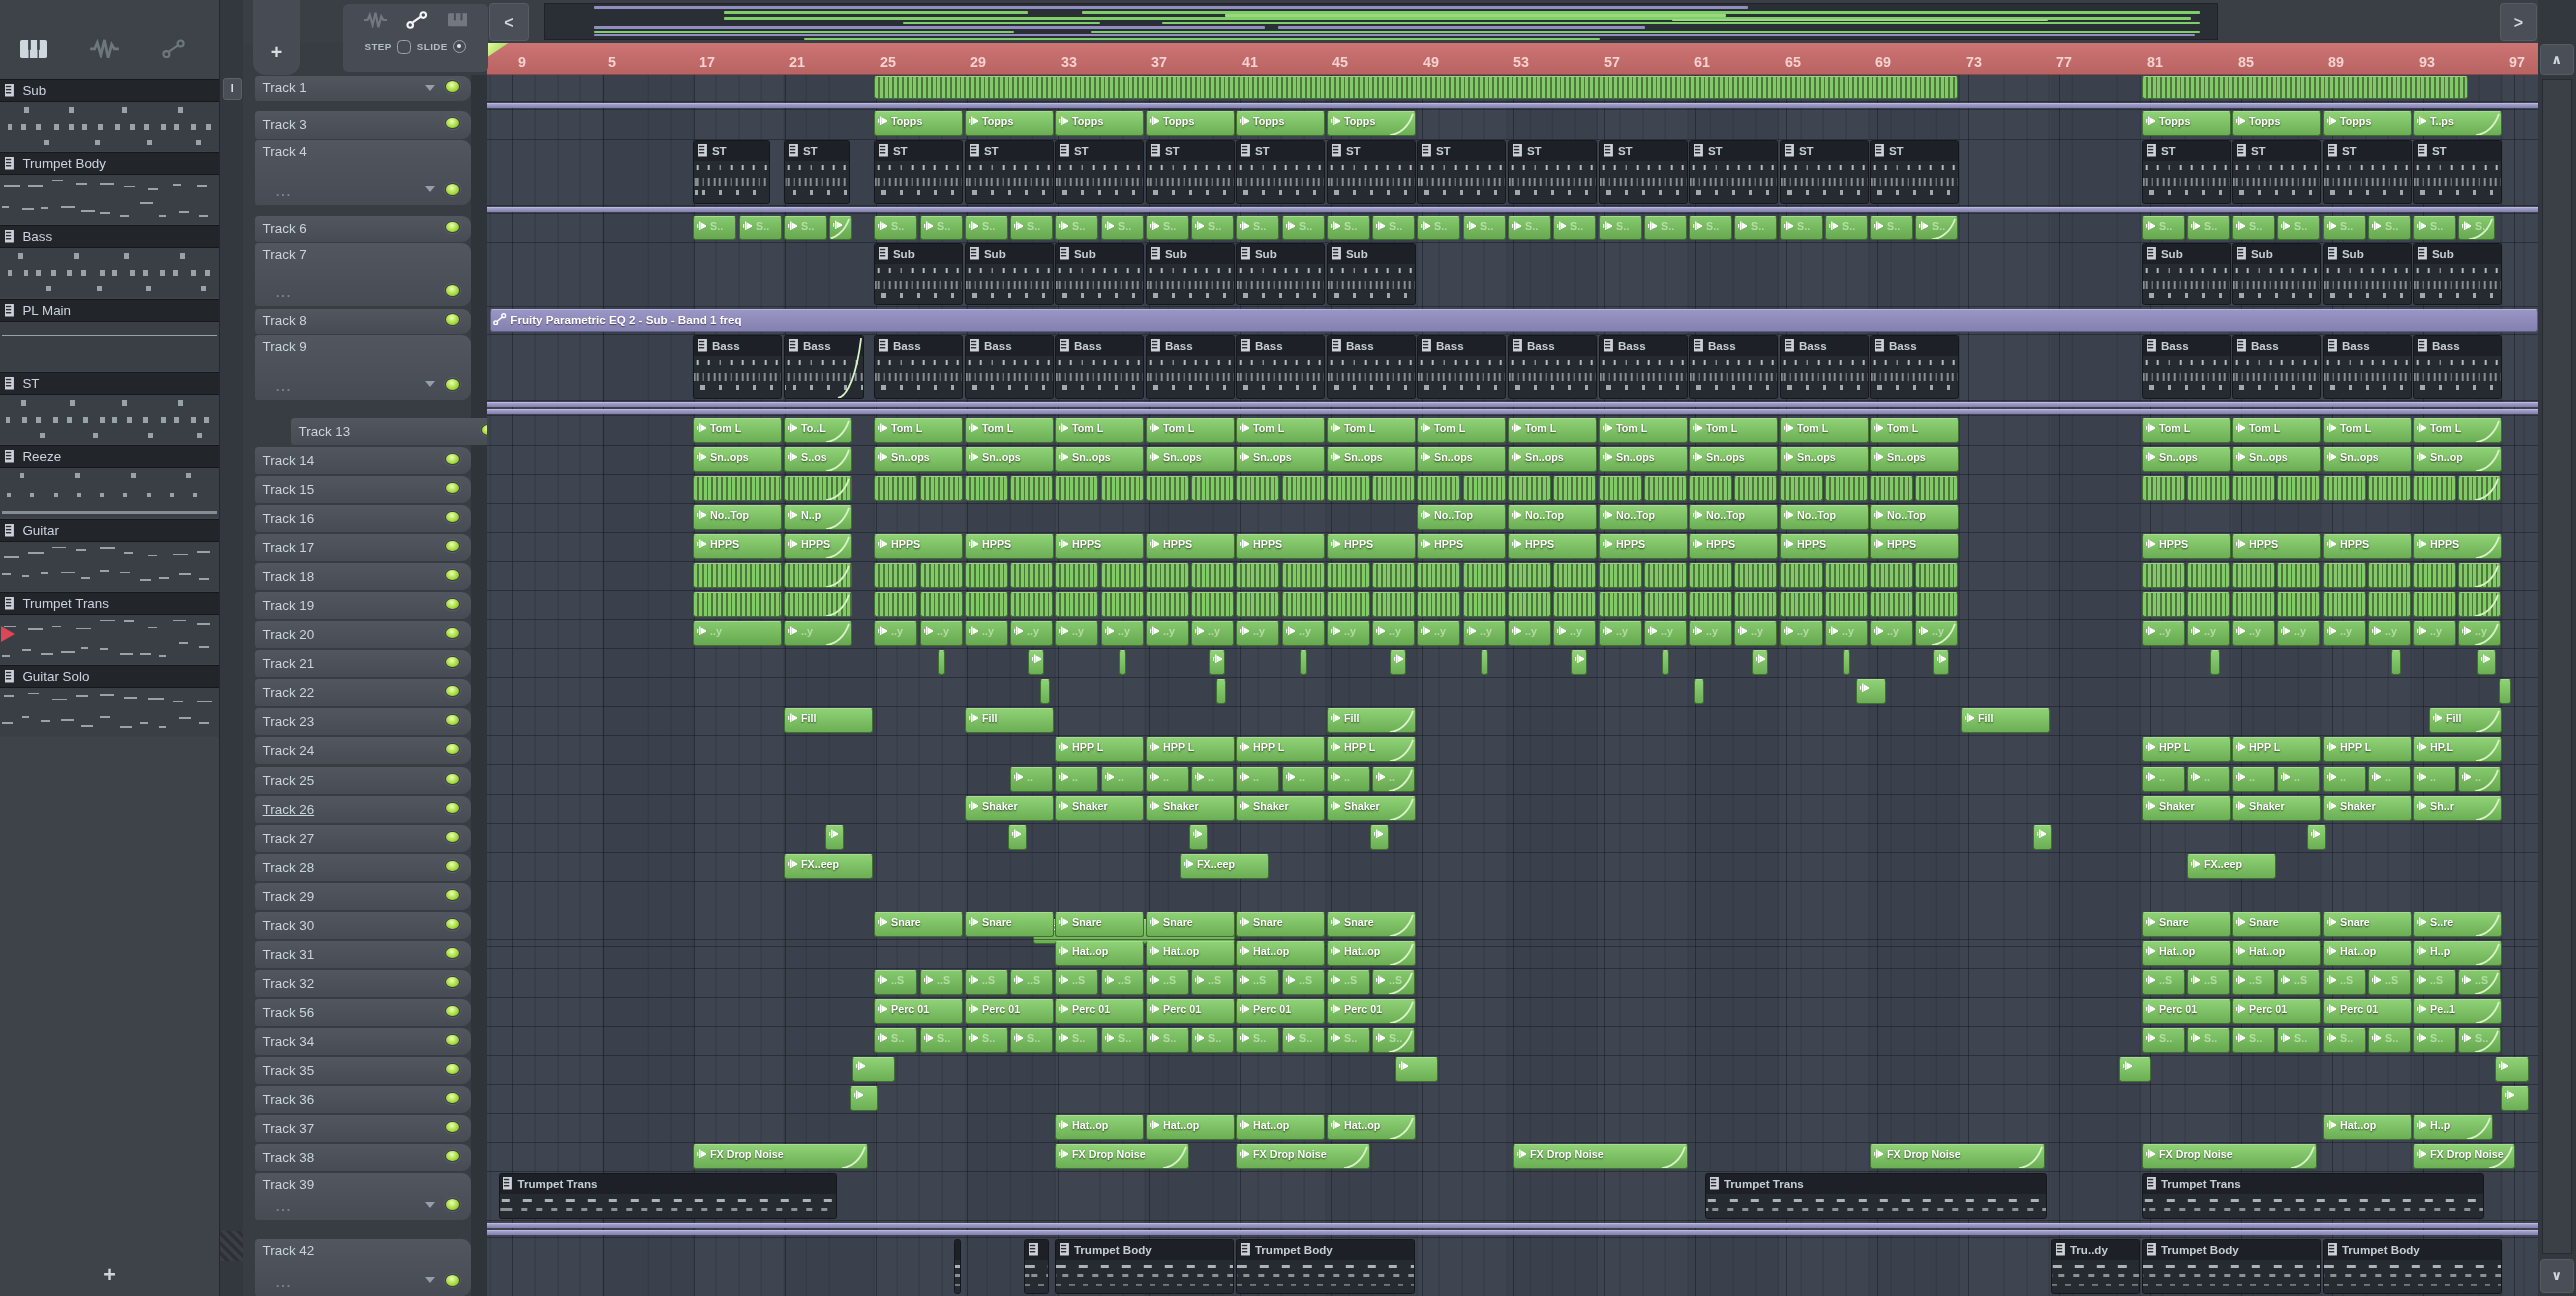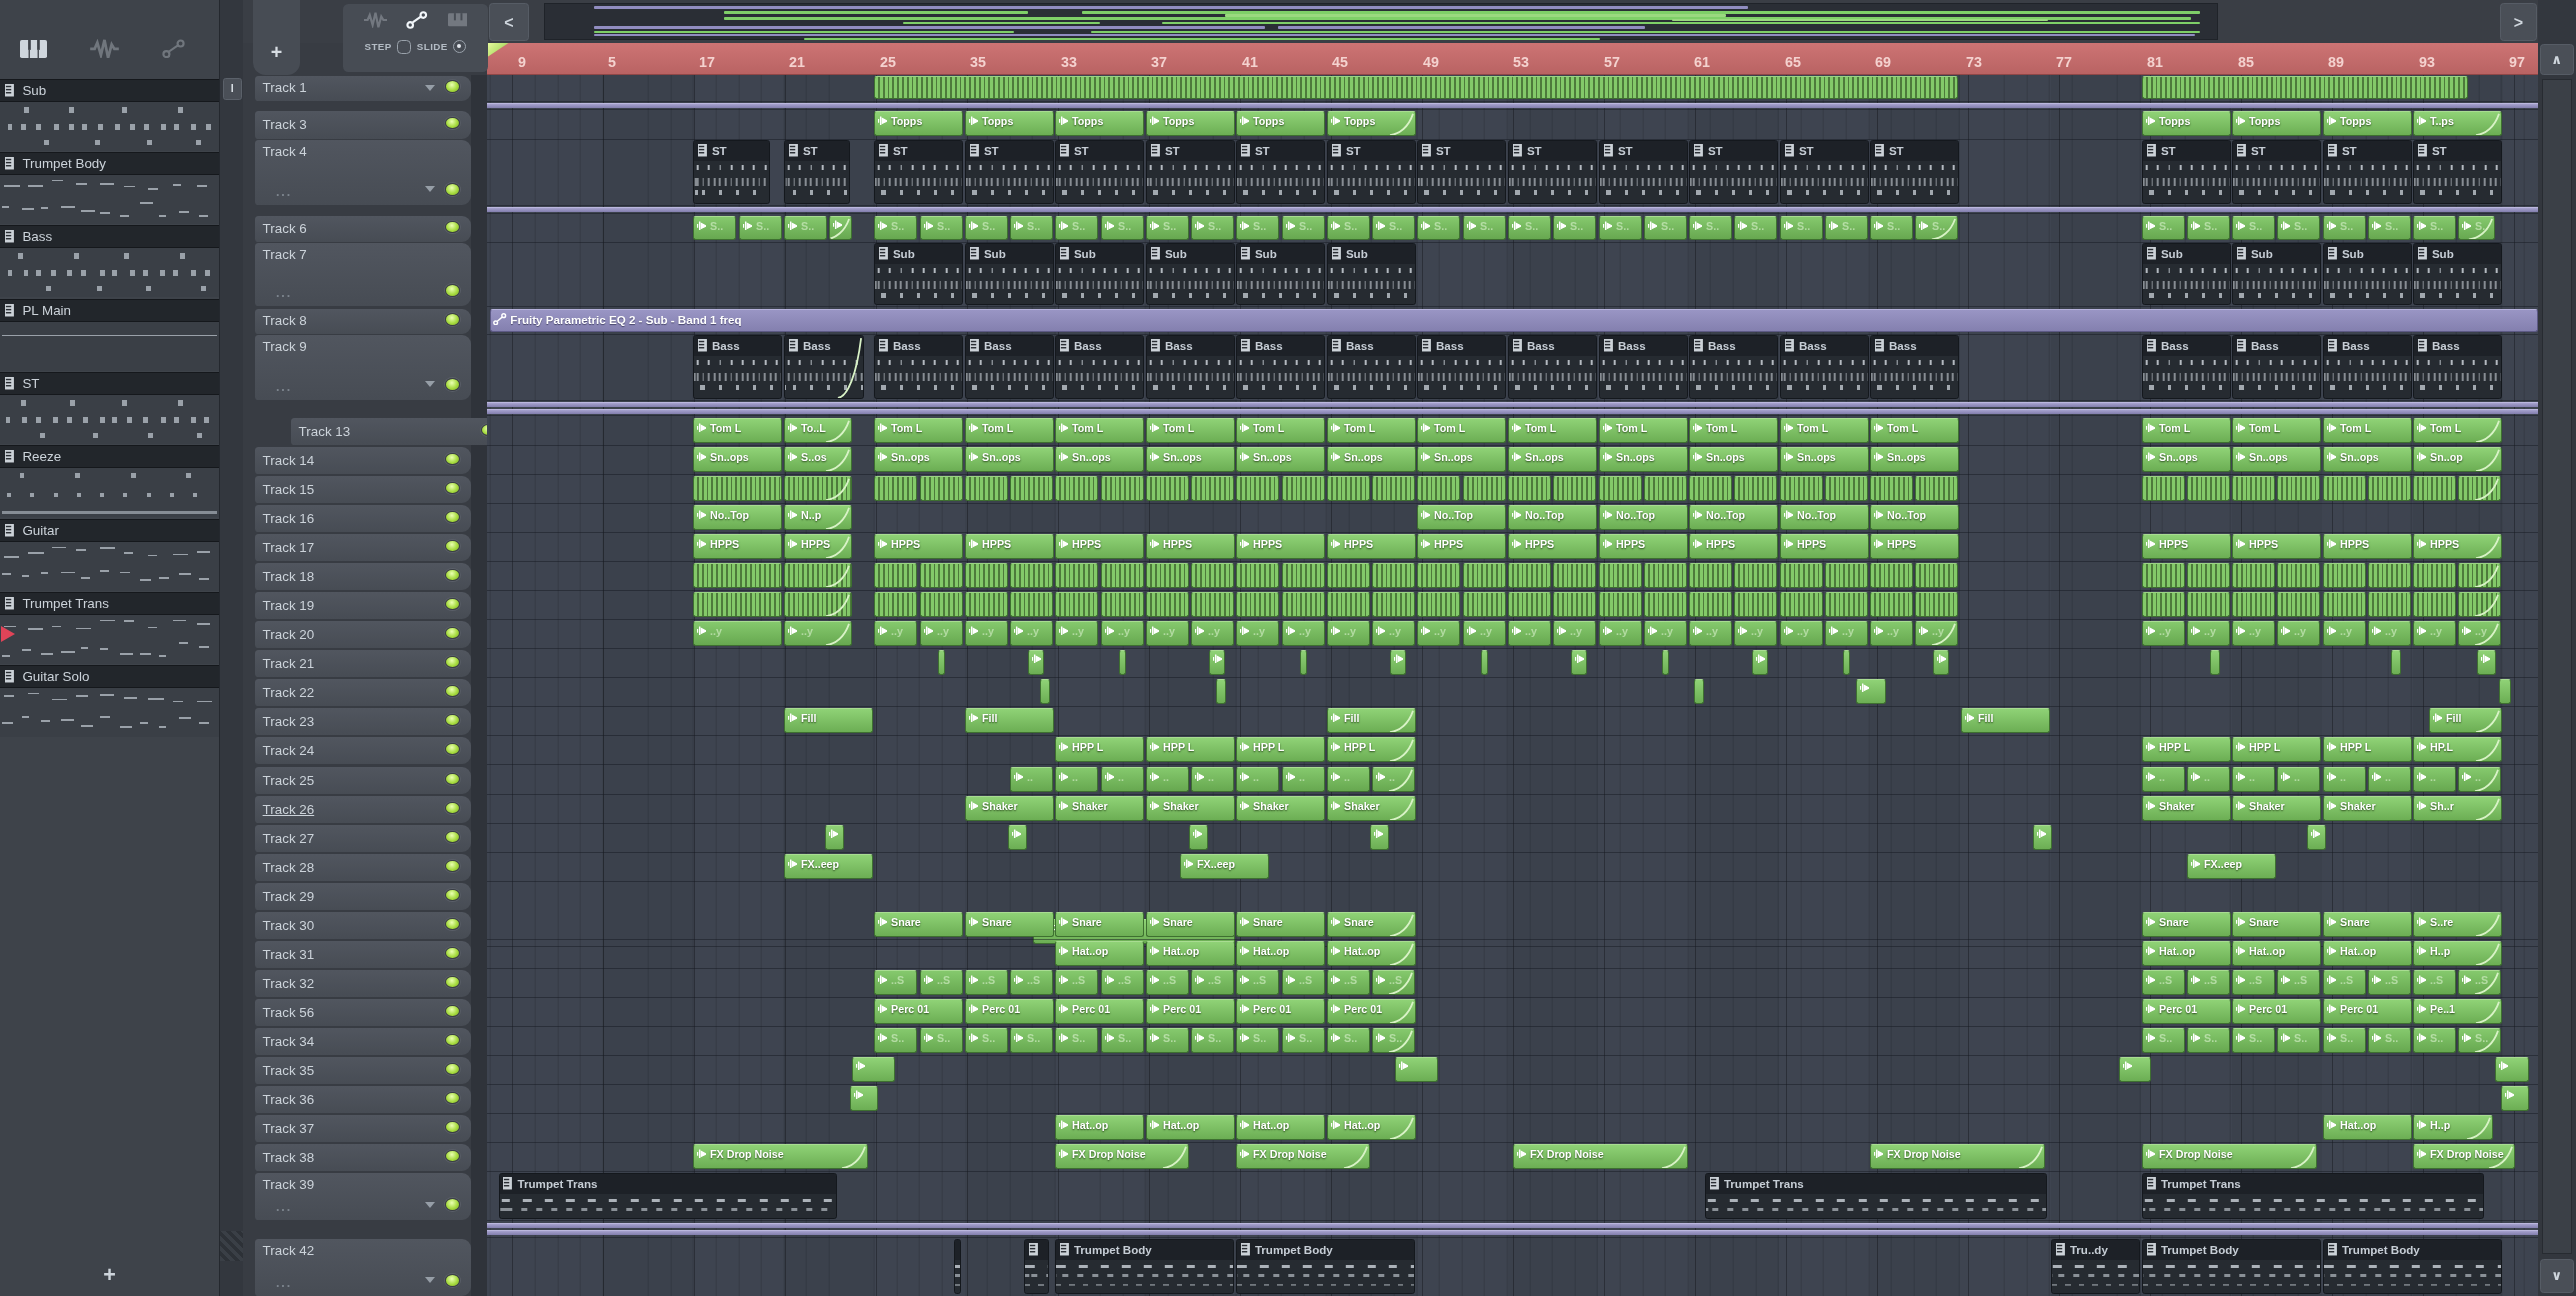--- a/index.html
+++ b/index.html
@@ -472,21 +472,21 @@
   <div class="sqbtn" style="left:2500px;top:2.7px;width:37px;height:38px;font-size:16px;line-height:37px;">&gt;</div>
   <div class="sqbtn" style="left:2540px;top:2.7px;width:33px;height:38px;font-size:10.7px;line-height:37px;">▪</div>
 
   <div class="ruler" id="ruler">
     <span class="pmark"></span>
   <span class="rnum" style="left: 31px;">9</span>
       <span class="rnum" style="left: 121px;">5</span>
       <span class="rnum" style="left: 212px;">17</span>
       <span class="rnum" style="left: 302px;">21</span>
       <span class="rnum" style="left: 393px;">25</span>
-      <span class="rnum" style="left: 483px;">35</span>
+      <span class="rnum" style="left: 483px;">29</span>
       <span class="rnum" style="left: 574px;">33</span>
       <span class="rnum" style="left: 664px;">37</span>
       <span class="rnum" style="left: 755px;">41</span>
       <span class="rnum" style="left: 845px;">45</span>
       <span class="rnum" style="left: 936px;">49</span>
       <span class="rnum" style="left: 1026px;">53</span>
       <span class="rnum" style="left: 1117px;">57</span>
       <span class="rnum" style="left: 1207px;">61</span>
       <span class="rnum" style="left: 1298px;">65</span>
       <span class="rnum" style="left: 1388px;">69</span>

